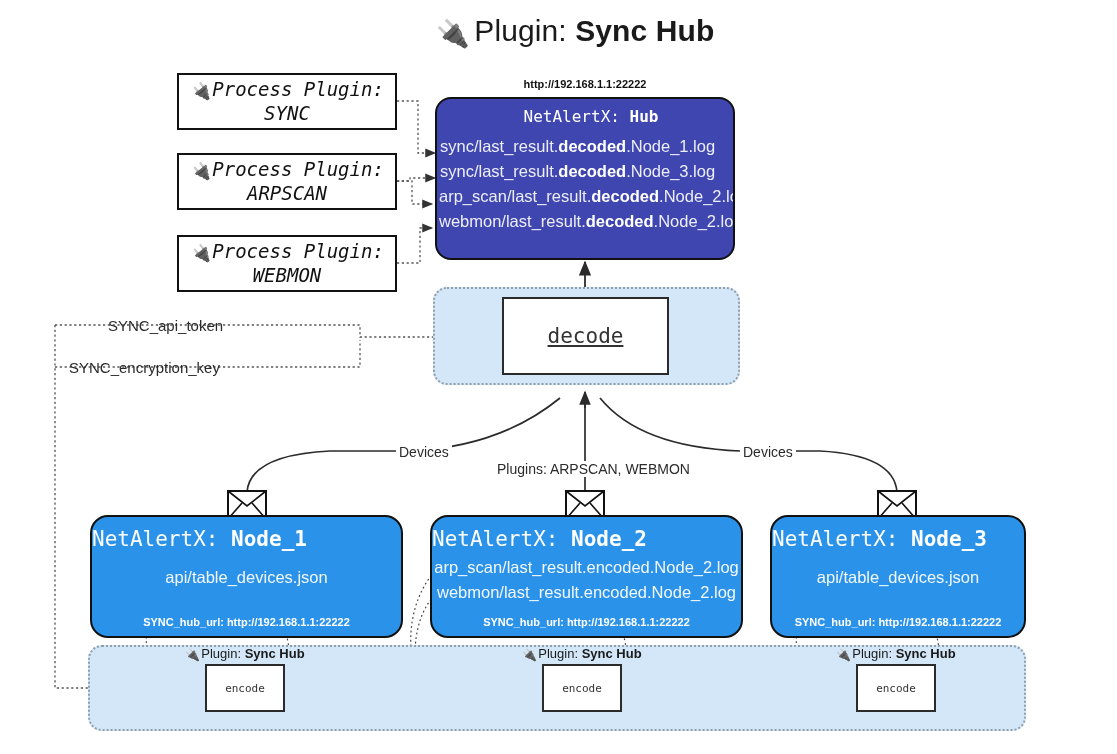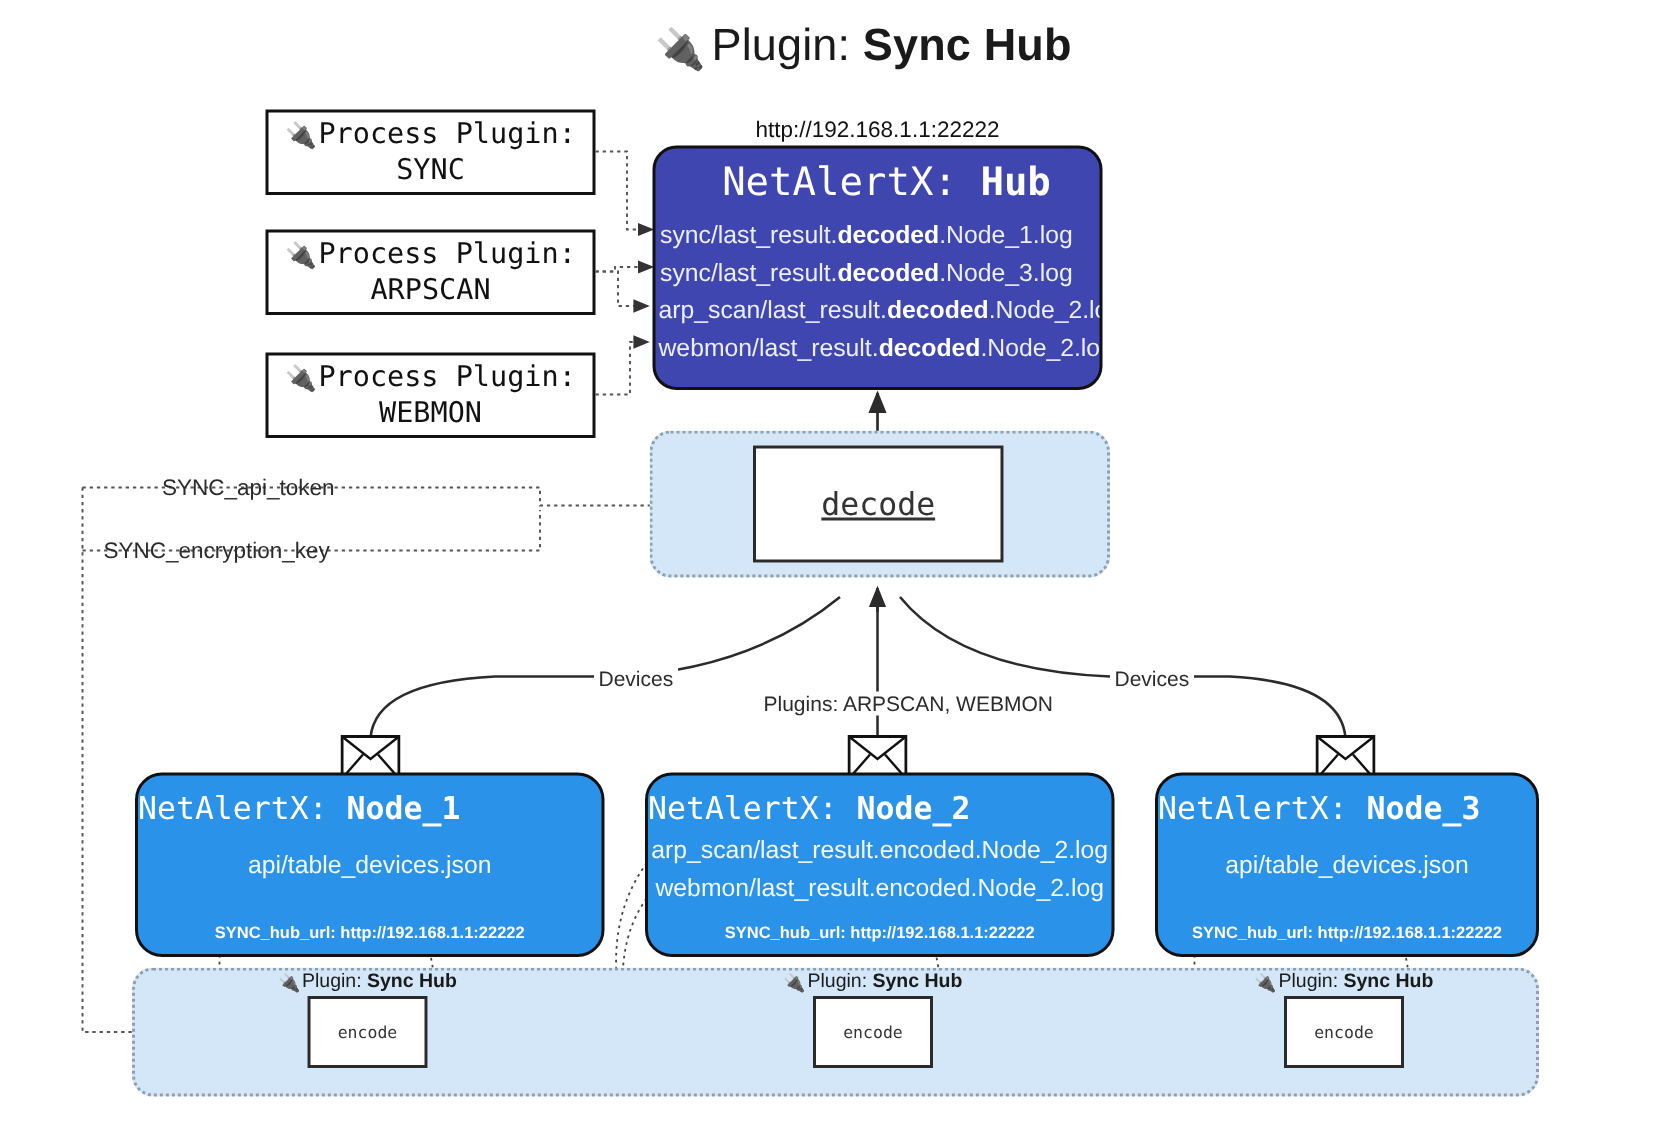--- a/index.html
+++ b/index.html
@@ -35,45 +35,46 @@
     background: #ffffff;
     font-family: "DejaVu Sans Mono", "Liberation Mono", monospace;
     font-size: 19px;
     color: #111;
     display: flex;
     flex-direction: column;
     align-items: center;
     justify-content: center;
     line-height: 1.22;
     text-align: center;
+    font-style: italic;
   }
   .proc-box .l1 { white-space: nowrap; }
   .proc-box .l2 { white-space: nowrap; }
   .proc-box .plug { font-size: 17px; vertical-align: -1px; margin-right: 1px;}
 
   
   .hub-url {
     position: absolute;
-    font-size: 15px;
-    font-weight: normal;
+    font-size: 11px;
+    font-weight: bold;
     color: #111;
     white-space: nowrap;
     text-align: center;
   }
   .hub-box {
     border: 2.5px solid #111;
     border-radius: 16px;
     background: #4046b0;
     color: #ffffff;
     padding-top: 8px;
     overflow: hidden;
   }
   .hub-title {
     font-family: "DejaVu Sans Mono", "Liberation Mono", monospace;
-    font-size: 26px;
+    font-size: 16px;
     text-align: center;
     white-space: nowrap;
     margin-bottom: 8px;
     margin-left: 12px;
   }
   .hub-title .b { font-weight: bold; }
   .hub-line {
     font-size: 16.5px;
     color: #eceef8;
     white-space: nowrap;
@@ -255,21 +256,21 @@
 
   <div class="cluster" style="left:433px; top:287px; width:307px; height:98px;"></div>
   <div class="white-box decode-box" style="left:502px; top:297px; width:167px; height:78px;text-decoration:underline;">
     <span>decode</span>
   </div>
 
   <div class="edge-label nobg" style="left:105px; top:317px; font-size:15px;">SYNC_api_token</div>
   <div class="edge-label nobg" style="left:66px; top:359px; font-size:15px;">SYNC_encryption_key</div>
 
   <div class="edge-label" style="left:396px; top:444px;">Devices</div>
-  <div class="edge-label" style="left:506px; top:461px;">Plugins: ARPSCAN, WEBMON</div>
+  <div class="edge-label" style="left:494px; top:461px;">Plugins: ARPSCAN, WEBMON</div>
   <div class="edge-label" style="left:740px; top:444px;">Devices</div>
 
   <div class="envelope" style="left:227px; top:490px;">
     <svg width="40" height="30" viewBox="0 0 40 30">
         <rect x="1" y="1" width="38" height="28" fill="#fff" stroke="#111" stroke-width="2"></rect>
         <path d="M1,1 L20,16 L39,1" fill="none" stroke="#111" stroke-width="1.6"></path>
         <path d="M1,29 L15,13 M39,29 L25,13" fill="none" stroke="#111" stroke-width="1.6"></path>
       </svg>
   </div>
   <div class="envelope" style="left:565px; top:490px;">

